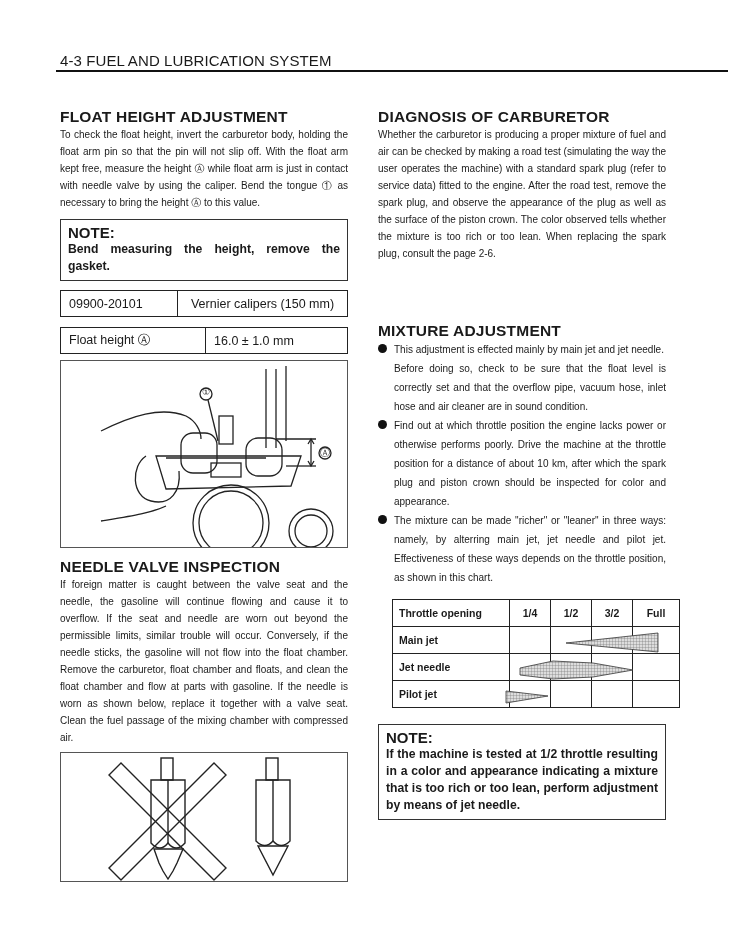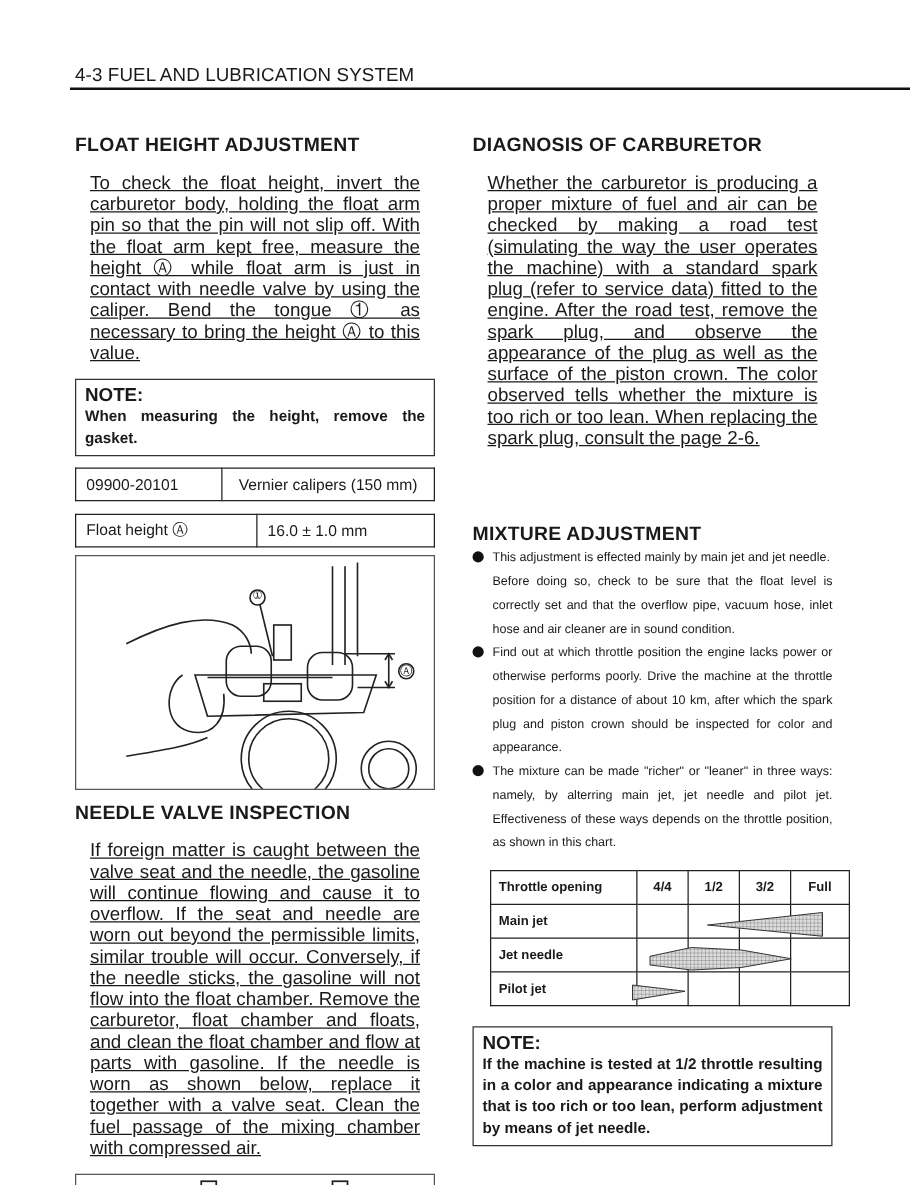--- a/index.html
+++ b/index.html
@@ -4,21 +4,21 @@
 <style>
   html, body { margin:0; padding:0; background:#fff; }
   body { width:735px; height:948px; position:relative; overflow:hidden;
          font-family:"Liberation Sans", sans-serif; color:#1a1a1a; }
   .hdr { position:absolute; left:60px; top:52px; font-size:15px; letter-spacing:0.1px; }
   .hdr-rule { position:absolute; left:56px; top:70px; width:672px; height:2px; background:#111; }
   .col { position:absolute; }
   .left { left:60px; top:108px; width:288px; }
   .right { left:378px; top:108px; width:288px; }
   h2 { margin:0; font-size:15.5px; font-weight:bold; letter-spacing:0.2px; line-height:18px; }
-  p.body { margin:12px; font-size:15px; line-height:17px; text-align:justify;text-decoration:underline; }
+  p.body { margin:0; font-size:10px; line-height:17px; text-align:justify; }
   .note { border:1px solid #333; padding:4px 7px 5px 7px; }
   .note .t { font-weight:bold; font-size:15px; line-height:17px; }
   .note .b { font-weight:bold; font-size:12.2px; line-height:17px; text-align:justify; }
   table.spec { border-collapse:collapse; width:100%; font-size:12.5px; }
   table.spec td { border:1.5px solid #222; padding:0 8px; height:25px; }
   .figbox { border:1px solid #555; position:relative; }
   ul.bul { list-style:none; margin:0; padding:0; }
   ul.bul li { position:relative; padding-left:16px; font-size:10px; line-height:19px; text-align:justify; }
   ul.bul li .dot { position:absolute; left:0; top:4px; width:9px; height:9px; border-radius:50%; background:#111; }
   table.thr { border-collapse:collapse; font-size:10.5px; font-weight:bold;margin-left:14px; }
@@ -29,21 +29,21 @@
 
 <div class="hdr">4-3  FUEL AND LUBRICATION SYSTEM</div>
 <div class="hdr-rule"></div>
 
 <div class="col left">
   <h2>FLOAT HEIGHT ADJUSTMENT</h2>
   <p class="body">To check the float height, invert the carburetor body, holding the float arm pin so that the pin will not slip off. With the float arm kept free, measure the height Ⓐ while float arm is just in contact with needle valve by using the caliper. Bend the tongue ① as necessary to bring the height Ⓐ to this value.</p>
 
   <div class="note" style="margin-top:8px;">
     <div class="t">NOTE:</div>
-    <div class="b">When measuring the height, remove the gasket.</div>
+    <div class="b">Bend measuring the height, remove the gasket.</div>
   </div>
 
   <table class="spec" style="margin-top:9px;">
     <tbody>
         <tr>
       <td style="width:100px;text-align:left;">09900-20101</td>
       <td style="text-align:center;">Vernier calipers (150 mm)</td>
     </tr>
   </tbody>
     </table>
@@ -139,21 +139,21 @@
       <span class="dot"></span>
       <span>The mixture can be made "richer" or "leaner" in three ways: namely, by alterring main jet, jet needle and pilot jet. Effectiveness of these ways depends on the throttle position, as shown in this chart.</span>
     </li>
   </ul>
 
   <div style="position:relative;margin-top:12px;width:288px;">
     <table class="thr" style="width:288px;">
       <tbody>
           <tr>
         <td style="width:104px;">Throttle opening</td>
-        <td style="text-align:center;">4/4</td>
+        <td style="text-align:center;">1/4</td>
         <td style="text-align:center;">1/2</td>
         <td style="text-align:center;">3/2</td>
         <td style="text-align:center;">Full</td>
       </tr>
       <tr>
             <td>Main jet</td>
             <td></td>
             <td></td>
             <td></td>
             <td></td>

